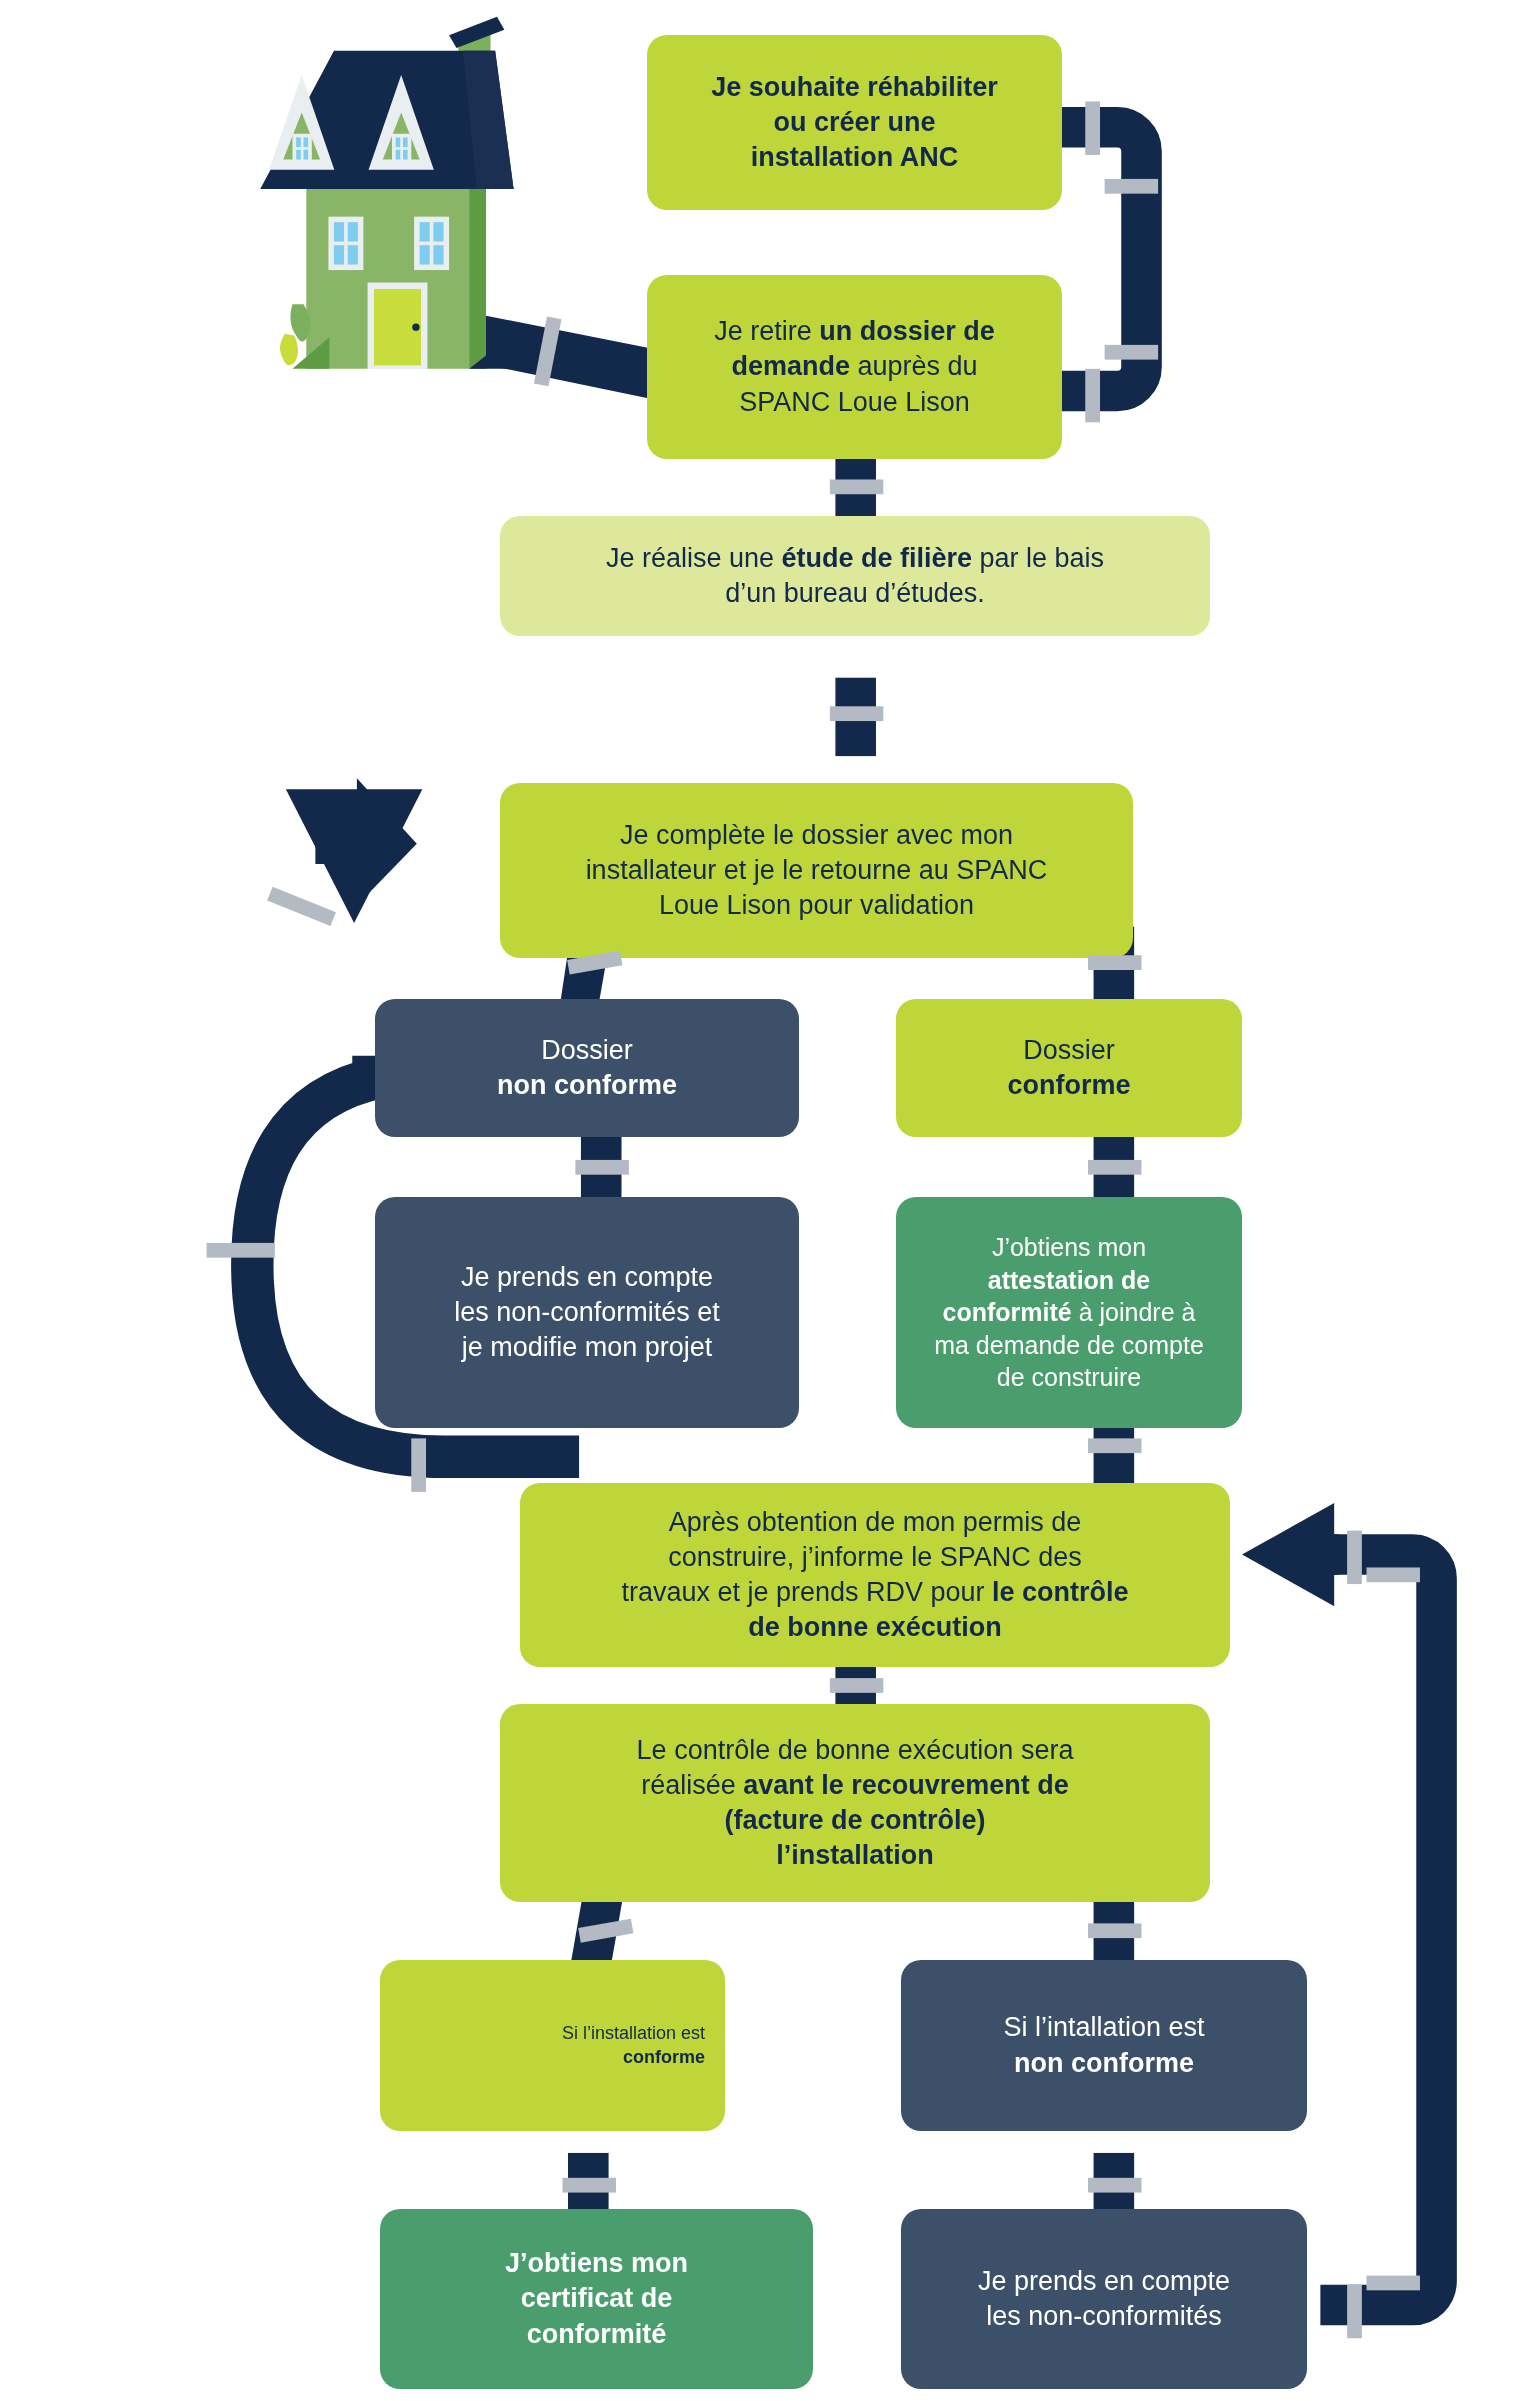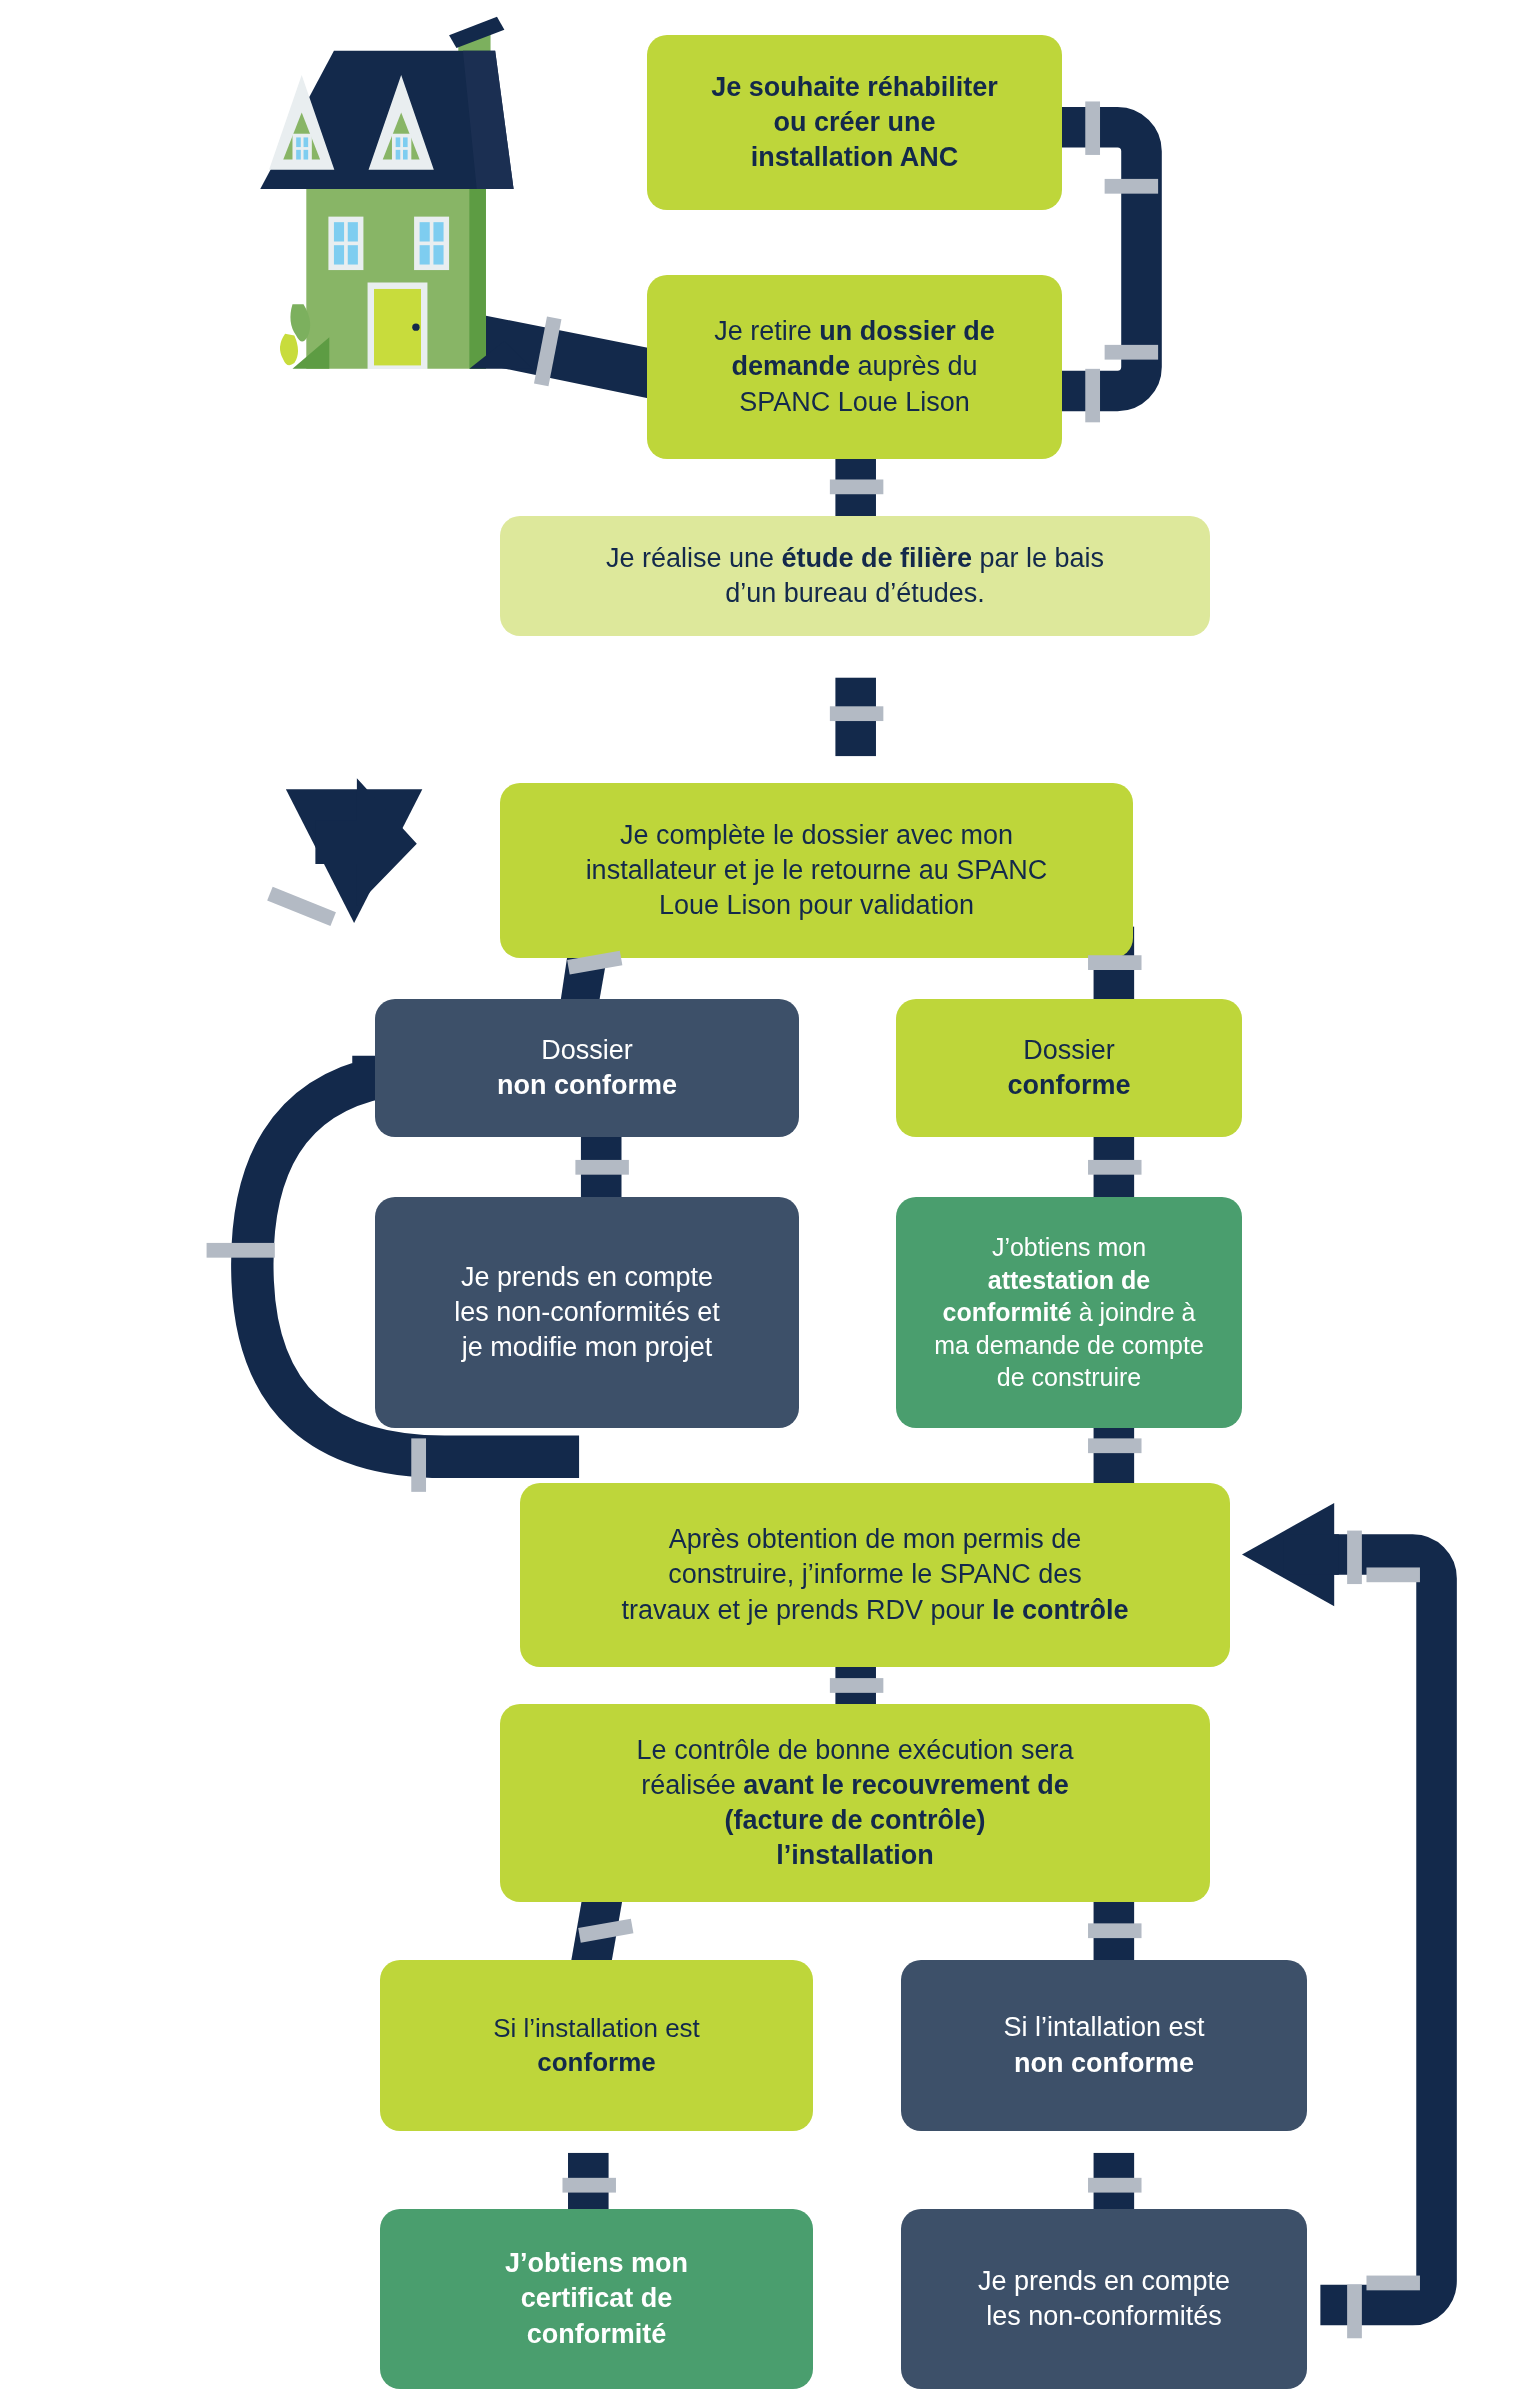--- a/index.html
+++ b/index.html
@@ -211,33 +211,34 @@
         <div><span>ma demande de compte</span></div>
         <div><span>de construire</span></div>
       </span>
     </div>
 
   <div class="box lime" style="left:472px;top:1483px;width:710px;height:184px;font-size:27px;">
     <span class="txt">
         <div><span>Après obtention de mon permis de</span></div>
         <div><span>construire, j’informe le SPANC  des</span></div>
         <div><span>travaux et je prends RDV pour </span><b>le contrôle</b></div>
+        <div><b>de bonne exécution</b></div>
       </span>
     </div>
 
   <div class="box lime" style="left:452px;top:1704px;width:710px;height:198px;font-size:27px;">
     <span class="txt">
         <div><span>Le contrôle de bonne exécution sera</span></div>
         <div><span>réalisée </span><b>avant le recouvrement de</b></div>
         <div><b>(facture de contrôle)</b></div>
         <div><b>l’installation</b></div>
       </span>
     </div>
 
-  <div class="box lime" style="left:332px;top:1960px;width:433px;height:171px;font-size:26px;">
+  <div class="box lime" style="left:332px;top:1960px;width:345px;height:171px;font-size:18px;text-align:right;">
     <span class="txt">
         <div><span>Si l’installation est</span></div>
         <div><b>conforme</b></div>
       </span>
     </div>
 
   <div class="box slate" style="left:853px;top:1960px;width:406px;height:171px;font-size:27px;">
     <span class="txt">
         <div><span>Si l’intallation est</span></div>
         <div><b>non conforme</b></div>

